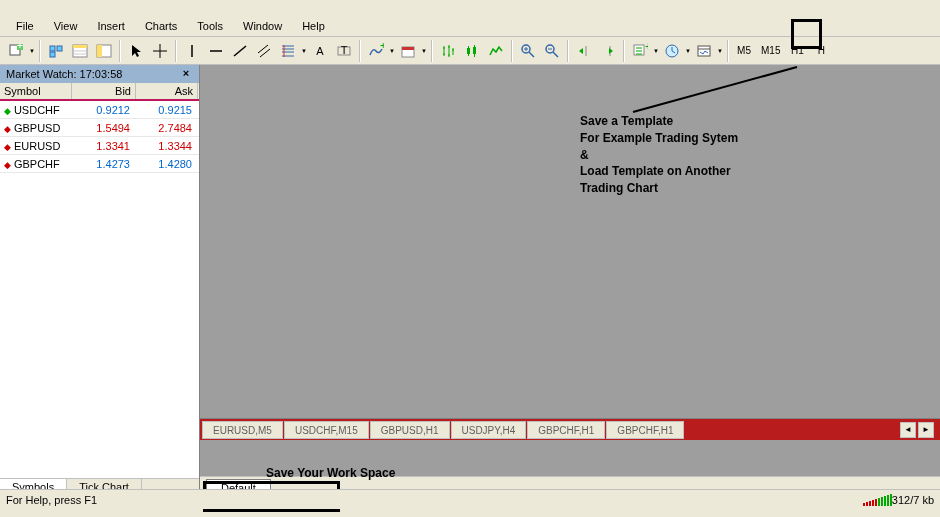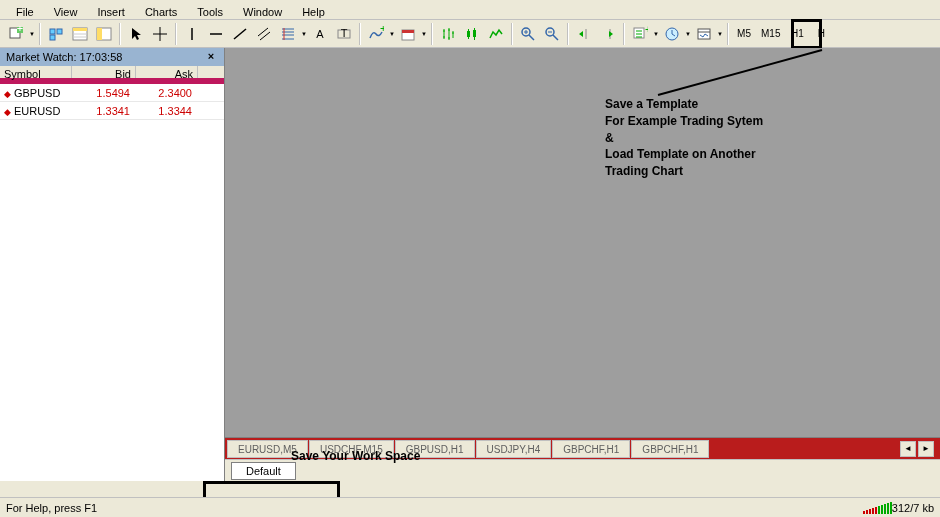--- a/index.html
+++ b/index.html
@@ -1,37 +1,37 @@
 <!DOCTYPE html>
 <html><head>
 <meta charset="utf-8">
 <style>
 * { margin: 0; padding: 0; box-sizing: border-box; font-family: Tahoma, Arial, sans-serif; font-size: 11px; }
 body { background: #ece9d8; width: 940px; height: 517px; overflow: hidden; position: relative; }
 
-.menubar { display: flex; background: #ece9d8; padding: 4px 6px; border-bottom: 1px solid #c0c0c0; height: 20px; }
+.menubar { display: flex; background: #ece9d8; padding: 18px 6px; border-bottom: 1px solid #c0c0c0; height: 20px; }
 .menubar .item { padding: 2px 10px; cursor: default; }
 
 .toolbar { display: flex; align-items: center; background: #ece9d8; padding: 2px 4px; border-bottom: 1px solid #c0c0c0; height: 28px; gap: 0; }
 .tb-btn { width: 24px; height: 24px; display: inline-flex; align-items: center; justify-content: center; border: 1px solid transparent; margin: 0; position: relative; }
 .tb-sep { width: 2px; height: 22px; border-left: 1px solid #c0c0c0; border-right: 1px solid #fff; margin: 0 3px; }
 .tb-btn svg { width: 16px; height: 16px; }
 .tb-dd { width: 8px; height: 24px; display: inline-flex; align-items: center; justify-content: center; font-size: 6px; color: #000; }
 .tf-btn { min-width: 24px; height: 22px; display: inline-flex; align-items: center; justify-content: center; font-size: 10px; padding: 0 4px; border: 1px solid transparent; }
 
 .highlight-box { border: 3px solid #000; position: absolute; }
 
 .workspace { display: flex; height: 433px; }
 
-.mw-panel { width: 225px; background: #fff; border-right: 1px solid #808080; display: flex; flex-direction: column; }
+.mw-panel { width: 200px; background: #fff; border-right: 1px solid #808080; display: flex; flex-direction: column; }
 .mw-header { display: flex; align-items: center; background: #99b4d1; color: #000; padding: 2px 6px; height: 18px; }
 .mw-header .title { flex: 1; }
 .mw-header .close { width: 14px; height: 14px; text-align: center; line-height: 12px; cursor: default; font-family: Arial; font-weight: bold; }
 .mw-table { flex: 1; overflow: auto; }
-.mw-head-row { display: flex; background: #ece9d8; border-bottom: 6px solid #be185d; height: 18px; }
+.mw-head-row { display: flex; background: #ece9d8; border-bottom: 2px solid #be185d; height: 18px; }
 .mw-head-row .col { padding: 2px 4px; border-right: 1px solid #c0c0c0; }
 .mw-row { display: flex; height: 18px; border-bottom: 1px solid #e8e8e8; align-items: center; }
 .mw-row .sym { width: 72px; padding: 2px 4px; display: flex; align-items: center; gap: 3px; }
 .mw-row .bid { width: 64px; text-align: right; padding: 2px 6px; }
 .mw-row .ask { width: 62px; text-align: right; padding: 2px 6px; }
 .col-sym { width: 72px; }
 .col-bid { width: 64px; text-align: right; }
 .col-ask { width: 62px; text-align: right; }
 .up { color: #0066cc; }
 .down { color: #cc0000; }
@@ -45,24 +45,24 @@
 .chart-area { flex: 1; background: #9e9e9e; position: relative; display: flex; flex-direction: column; }
 .chart-canvas { flex: 1; position: relative; }
 
 .annotation { position: absolute; font-weight: bold; font-size: 12px; line-height: 1.4; }
 
 .bottom-tabs { display: flex; background: #b91c1c; height: 22px; border-top: 1px solid #808080; align-items: center; }
 .bottom-tab { padding: 2px 10px; border: 1px solid #c0c0c0; background: #ece9d8; margin-right: 1px; font-size: 10px; color: #606060; height: 18px; line-height: 14px; }
 .scroll-arrows { margin-left: auto; display: flex; gap: 2px; padding-right: 6px; }
 .scroll-btn { width: 16px; height: 16px; border: 1px solid #c0c0c0; background: #ece9d8; display: inline-flex; align-items: center; justify-content: center; font-size: 8px; }
 
-.profile-bar { display: flex; background: #ece9d8; height: 22px; border-top: 1px solid #c0c0c0; align-items: center; padding: 0 6px; }
+.profile-bar { display: flex; background: #ece9d8; height: 22px; border-top: 1px solid #c0c0c0; align-items: center; padding: 0 6px; margin-top: 36px; }
 .profile-tab { padding: 2px 14px; border: 1px solid #808080; background: #fff; margin-left: 0px; }
 
-.statusbar { display: flex; align-items: center; background: #ece9d8; height: 20px; border-top: 1px solid #c0c0c0; padding: 0 6px; margin-top: -22px; position: absolute; bottom: 0; width: 100%; }
+.statusbar { display: flex; align-items: center; background: #ece9d8; height: 20px; border-top: 1px solid #c0c0c0; padding: 0 6px; margin-top: -22px; position: absolute; bottom: 8px; width: 100%; }
 .statusbar .help { flex: 0 0 200px; }
 .statusbar .right { margin-left: auto; display: flex; align-items: center; }
 .signal-bars { display: inline-flex; align-items: flex-end; gap: 1px; height: 12px; }
 .signal-bars span { width: 2px; background: #cc0000; }
 .signal-bars span:nth-child(1){height:3px}
 .signal-bars span:nth-child(2){height:4px}
 .signal-bars span:nth-child(3){height:5px}
 .signal-bars span:nth-child(4){height:6px}
 .signal-bars span:nth-child(5){height:7px}
 .signal-bars span:nth-child(6){height:8px; background:#00aa00}
@@ -270,35 +270,55 @@
     </div>
     <div class="mw-table">
       <div class="mw-head-row">
         <div class="col col-sym">Symbol</div>
         <div class="col col-bid">Bid</div>
         <div class="col col-ask">Ask</div>
       </div>
       <div id="mw-rows">
           <div class="mw-row">
             <div class="sym">
+              <span class="arrow-up"></span>
+              <span>USDCHF</span>
+            </div>
+            <div class="bid up">0.9212</div>
+            <div class="ask up">0.9215</div>
+          </div>
+          <div class="mw-row">
+            <div class="sym">
               <span class="arrow-down"></span>
               <span>GBPUSD</span>
             </div>
             <div class="bid down">1.5494</div>
-            <div class="ask down">2.3400</div>
+            <div class="ask down">2.7484</div>
           </div>
           <div class="mw-row">
             <div class="sym">
               <span class="arrow-down"></span>
               <span>EURUSD</span>
             </div>
             <div class="bid down">1.3341</div>
             <div class="ask down">1.3344</div>
           </div>
+          <div class="mw-row">
+            <div class="sym">
+              <span class="arrow-down"></span>
+              <span>GBPCHF</span>
+            </div>
+            <div class="bid up">1.4273</div>
+            <div class="ask up">1.4280</div>
+          </div>
         </div>
+    </div>
+    <div class="mw-tabs">
+      <div class="mw-tab">Symbols</div>
+      <div class="mw-tab inactive">Tick Chart</div>
     </div>
   </div>
 
   <div class="chart-area">
     <div class="chart-canvas">
 
       <svg style="position:absolute; left:0; top:0; width:100%; height:100%; pointer-events:none;">
         <line x1="433" y1="47" x2="597" y2="2"></line>
         <line x1="92" y1="420" x2="10" y2="460"></line>
       </svg>

